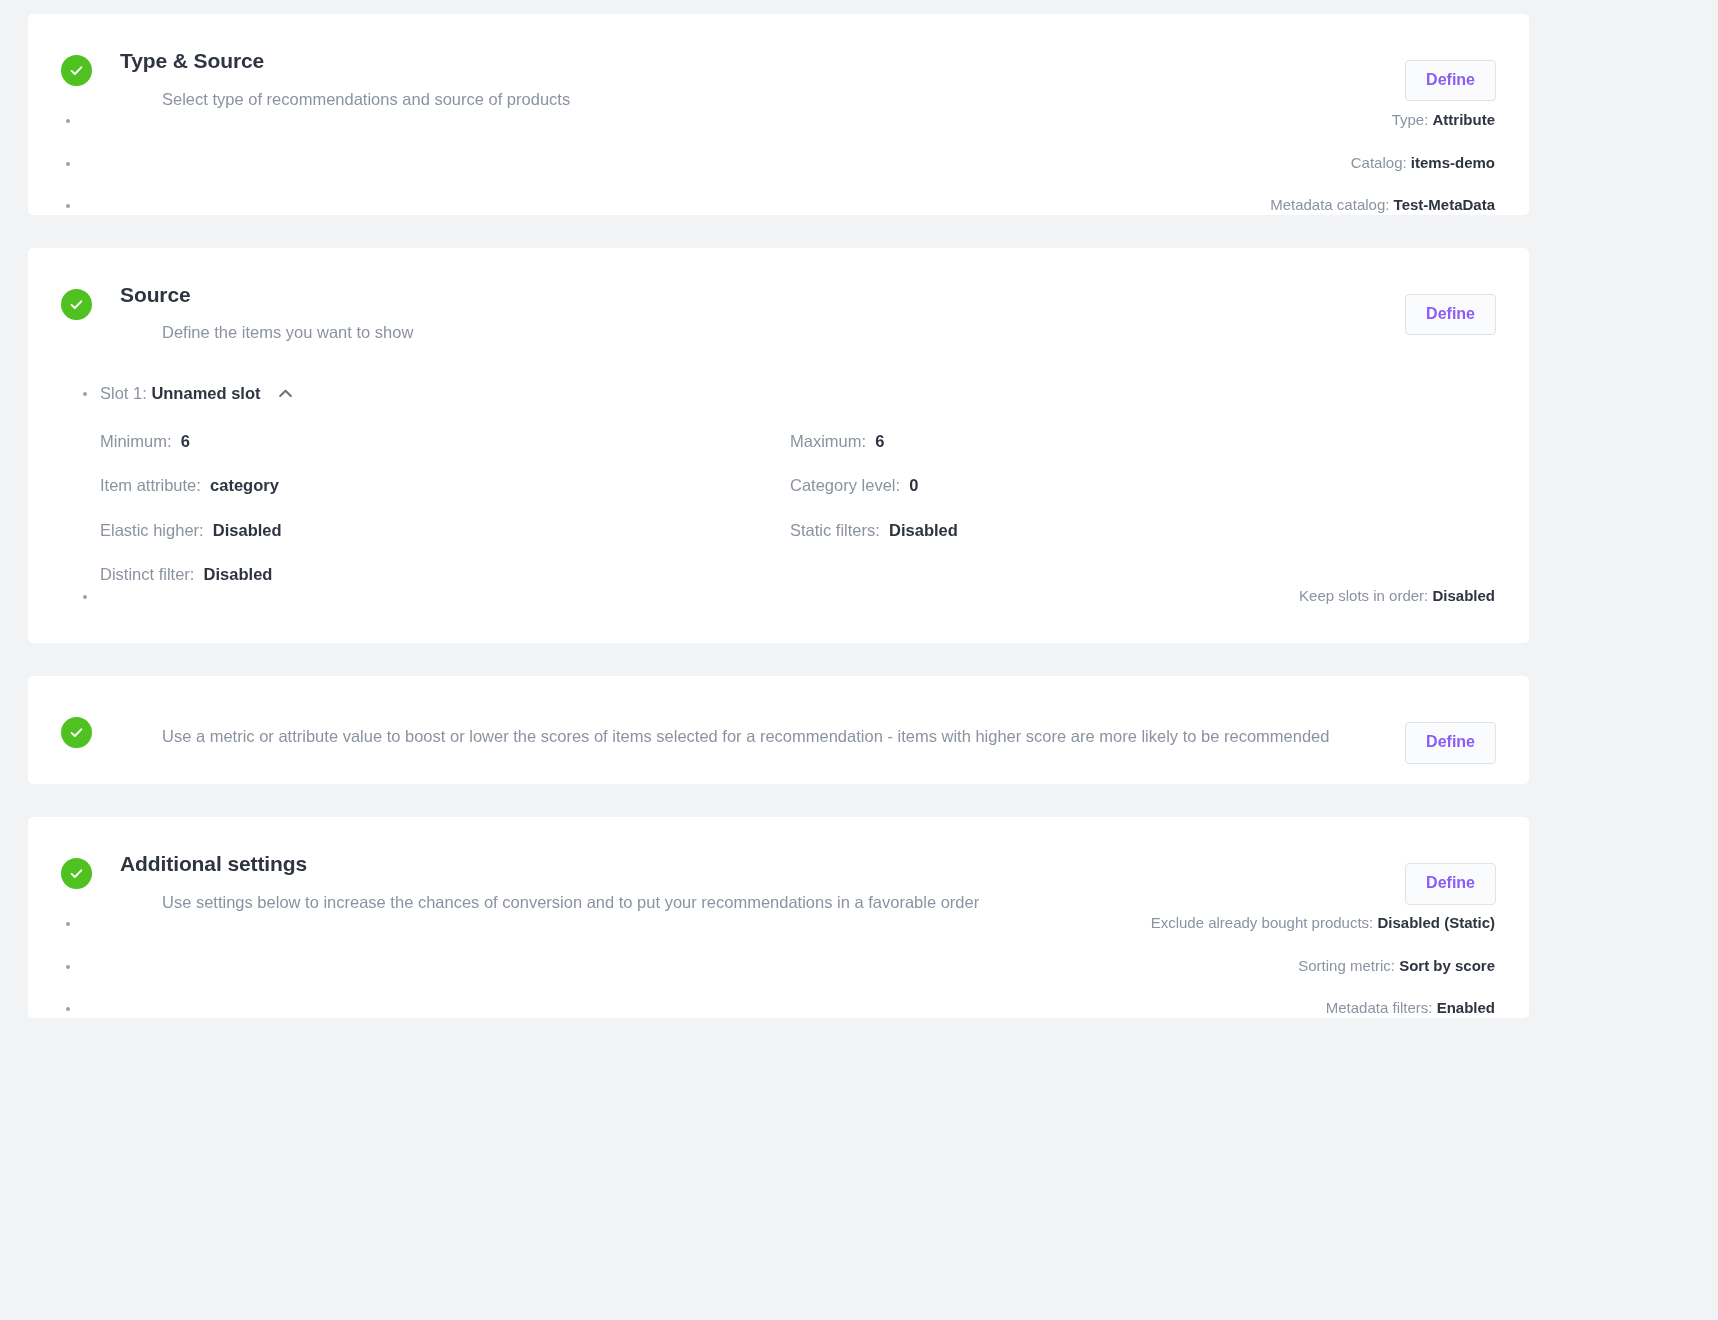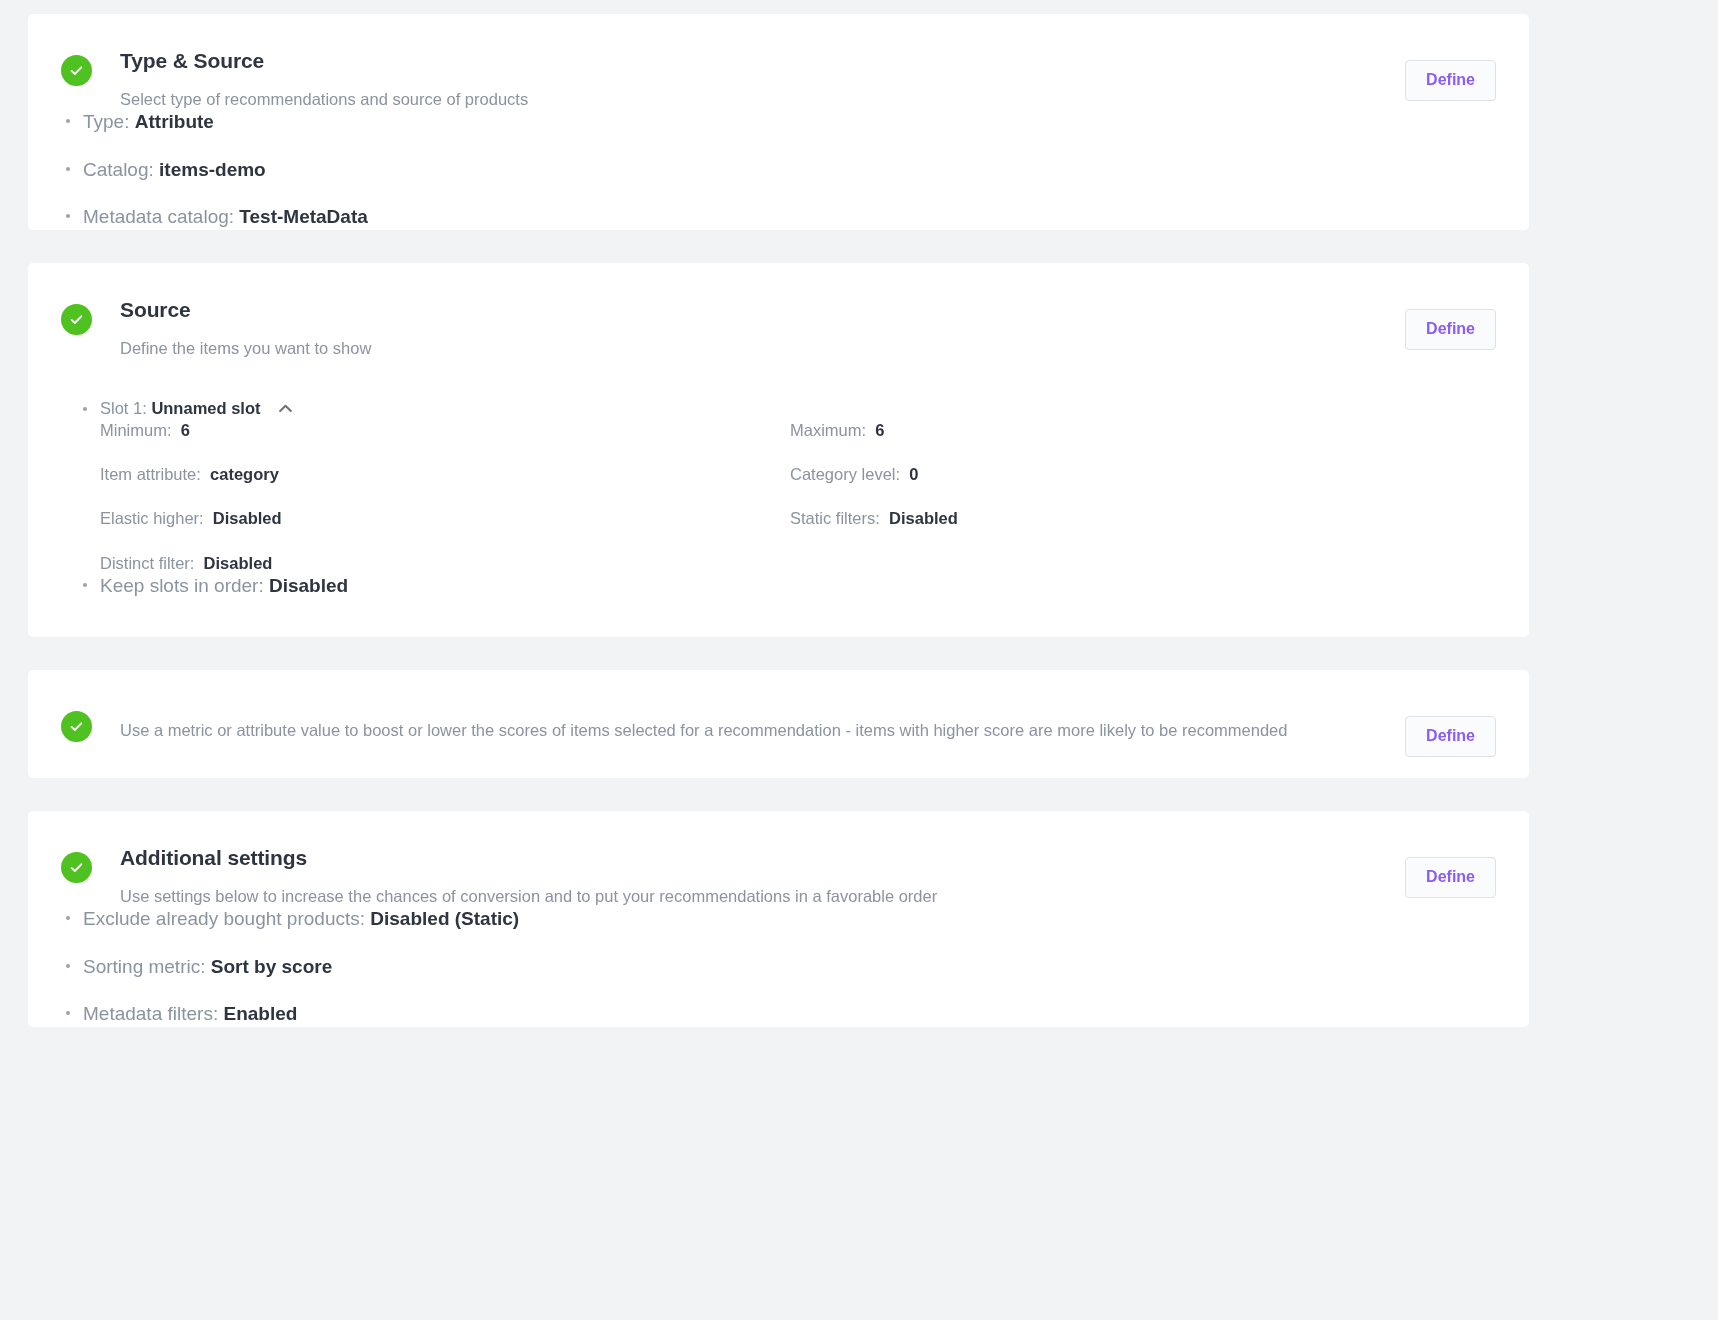--- a/index.html
+++ b/index.html
@@ -65,20 +65,21 @@
     letter-spacing: -0.1px;
     margin: 0;
   }
 
   .card-subtitle {
     font-size: 16.5px;
     color: #8b93a1;
     line-height: 1.35;
     margin-top: 14px;
     font-weight: normal;
+    margin-left: 42px;
   }
 
   .define-btn {
     position: absolute;
     top: 46px;
     right: 33px;
     background: #fafbfc;
     border: 1px solid #dfe3e8;
     border-radius: 4px;
     color: #8b5cf6;
@@ -96,23 +97,24 @@
 
   
   ul.bullets {
     list-style: none;
     margin: 0;
     padding: 0;
   }
   ul.bullets > li {
     position: relative;
     padding-left: 22px;
-    font-size: 19px;
+    font-size: 15px;
     color: #8b93a1;
     line-height: 1.3;
+    text-align: right;
   }
   ul.bullets > li::before {
     content: "";
     position: absolute;
     left: 5px;
     top: 9px;
     width: 4px;
     height: 4px;
     border-radius: 50%;
     background: #9aa2b0;
@@ -148,20 +150,21 @@
   .chevron {
     display: inline-flex;
     margin-left: 19px;
     cursor: pointer;
     align-items: center;
   }
 
   .slot-grid {
     display: grid;
     grid-template-columns: 690px 1fr;
+    margin-top: 27px;
     padding-left: 22px;
     row-gap: 0;
   }
   .slot-grid .cell {
     font-size: 16.5px;
     color: #8b93a1;
     line-height: 1.3;
     margin-bottom: 23px;
   }
   .slot-grid .cell.empty { margin-bottom: 0; }

